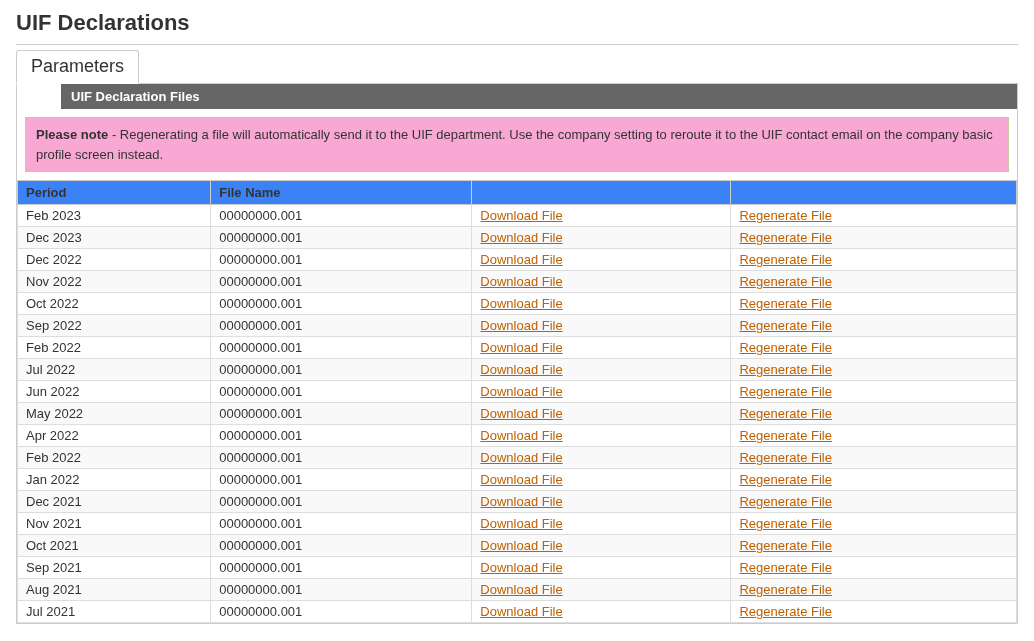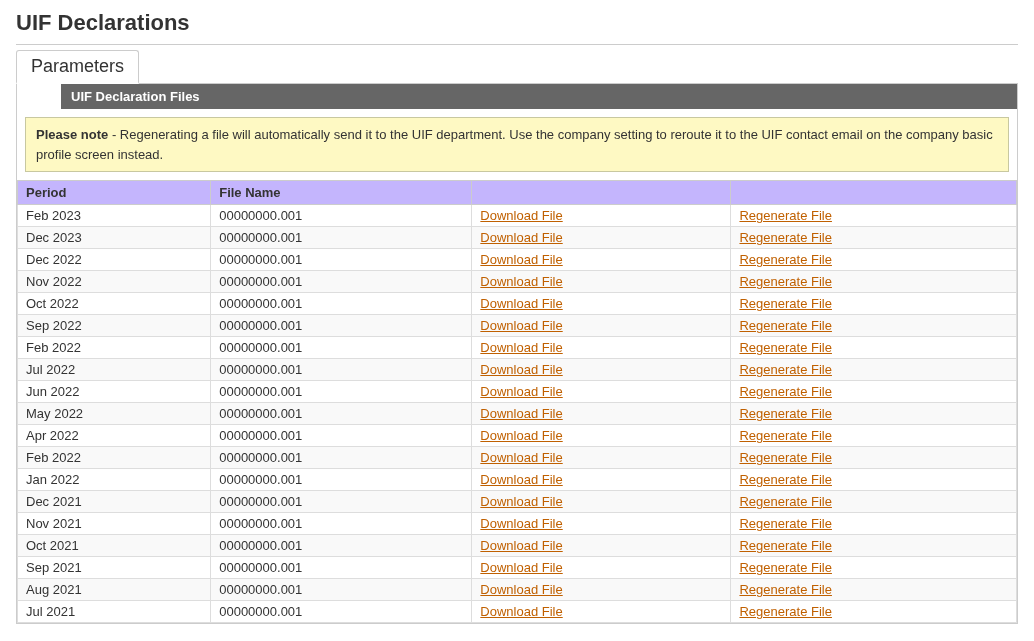--- a/index.html
+++ b/index.html
@@ -43,38 +43,38 @@
     }
     .panel-header {
       background: #666;
       color: #fff;
       font-weight: bold;
       padding: 5px 10px;
       font-size: 13px;
       margin-left: 44px;
     }
     .notice-box {
-      background: #fef9c3;
+      background: #f9a8d4;
       border: 1px solid #c8c8a0;
       margin: 8px;
       padding: 7px 10px;
       font-size: 13px;
       color: #333;
       line-height: 1.5;
     }
     .notice-box strong {
       font-weight: bold;
     }
     table {
       width: 100%;
       border-collapse: collapse;
       font-size: 13px;
     }
     thead tr th {
-      background: #c4b5fd;
+      background: #3b82f6;
       border: 1px solid #ccc;
       padding: 4px 8px;
       text-align: left;
       font-weight: bold;
     }
     tbody tr td {
       border: 1px solid #ddd;
       padding: 3px 8px;
     }
     tbody tr:nth-child(odd) {

